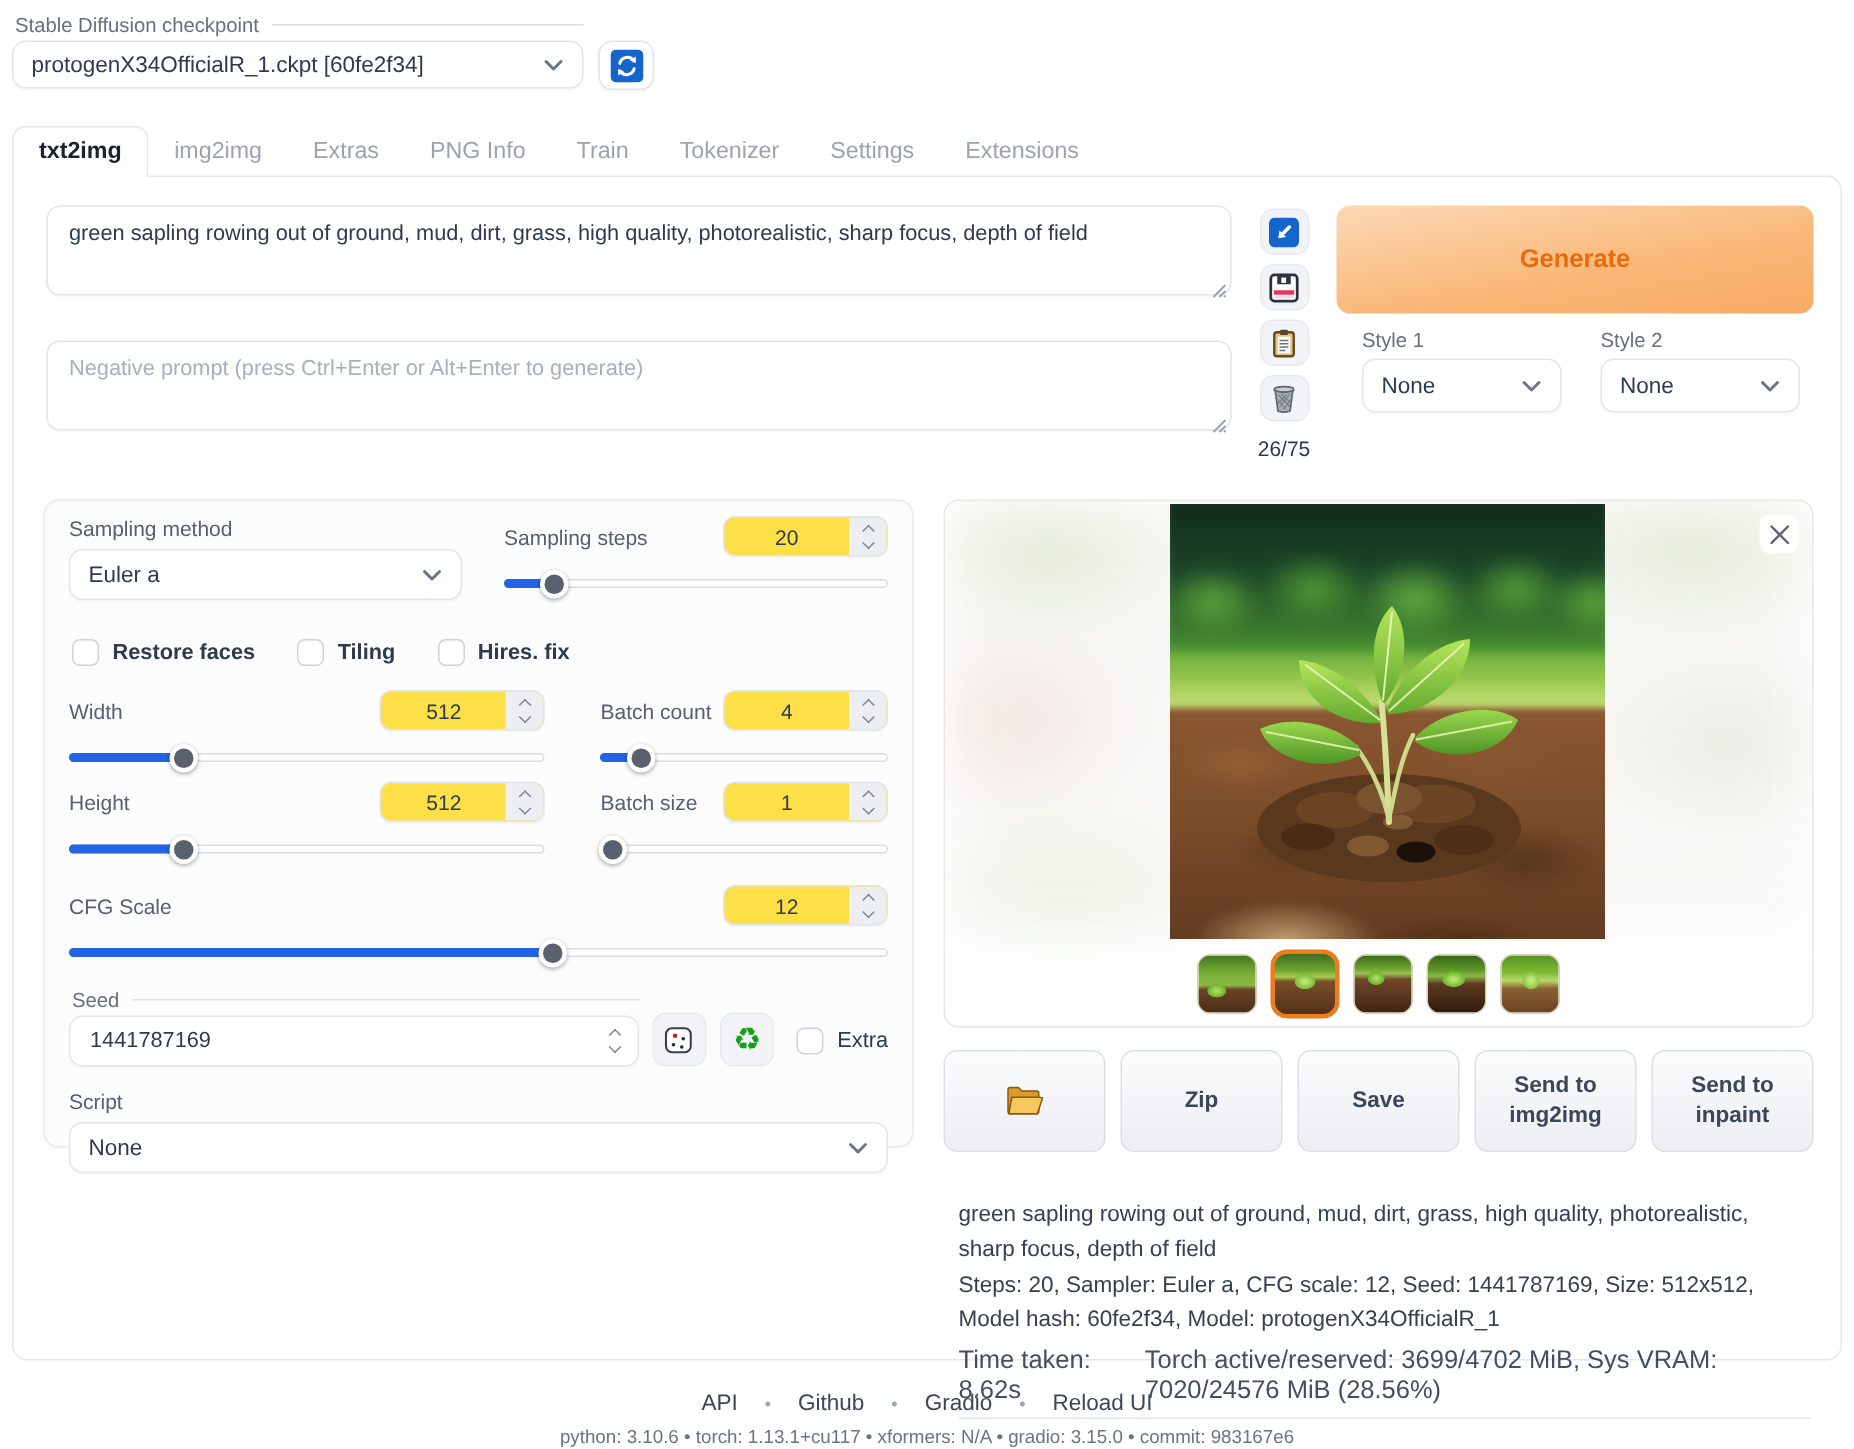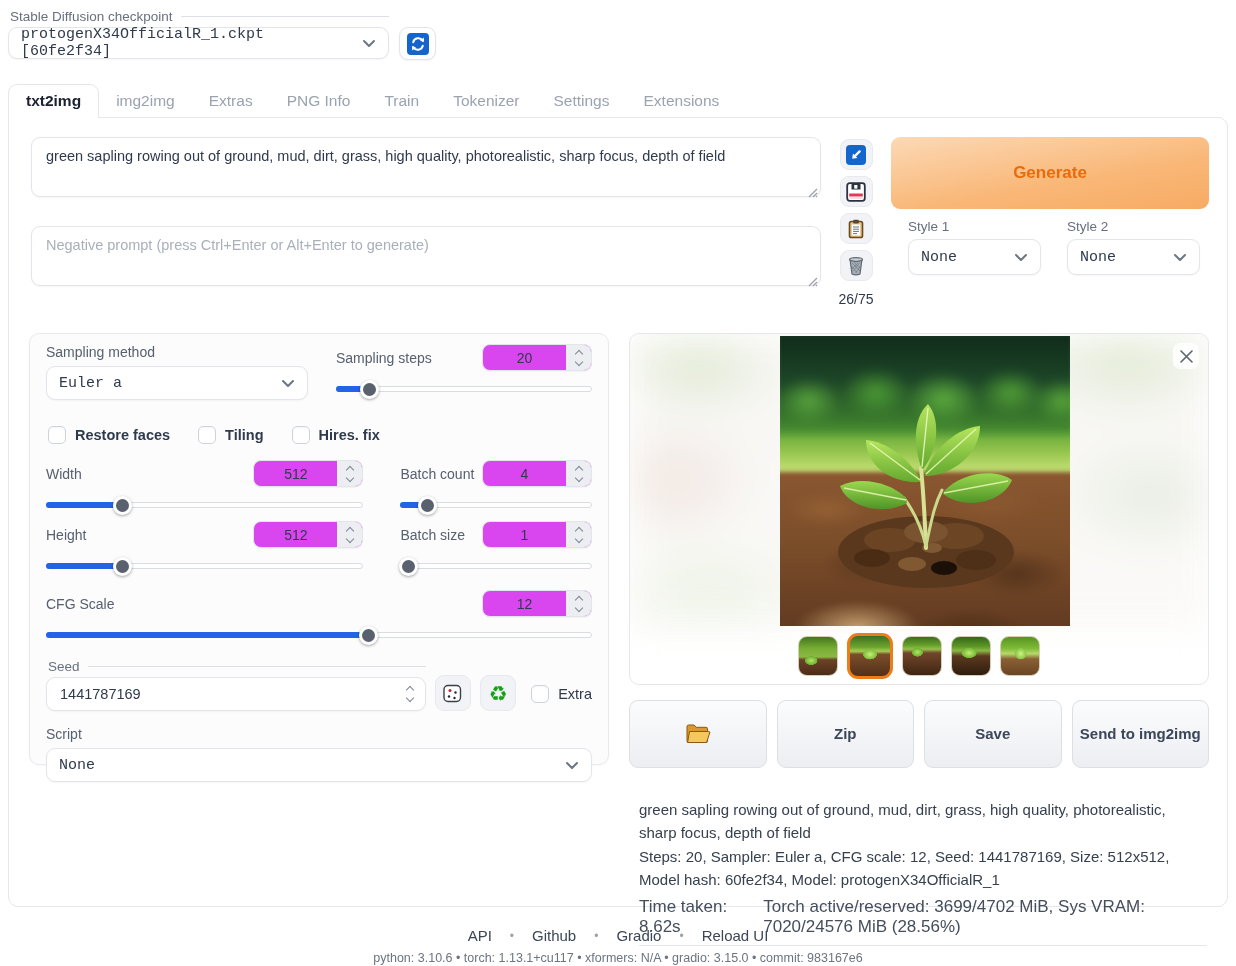--- a/index.html
+++ b/index.html
@@ -6,21 +6,21 @@
   html,body { width:1236px; background:#fff; font-family:"Liberation Sans", sans-serif; color:#2f3a4c; }
   body { height:966px; overflow:hidden; }
   .page { position:relative; width:1236px; height:966px; }
 
   
   .ckpt-row { display:flex; align-items:flex-start; padding:8px 0 0 8px; gap:10px; }
   .legend { display:flex; align-items:center; font-size:13.5px; color:#66707e; height:16px; margin:0 0 3px 2px; }
   .legend i { flex:1; border-top:1px solid #dcdfe4; margin-left:8px; }
   .select { display:flex; align-items:center; justify-content:space-between; background:#fff;
             border:1px solid #e2e5e9; border-radius:9px; padding:0 12px; height:32px;
-            font-size:15px; color:#2f3a4c; box-shadow:0 1px 2px rgba(0,0,0,.04); cursor:pointer;font-family:Liberation Mono, monospace; }
+            font-size:15px; color:#2f3a4c; box-shadow:0 1px 2px rgba(0,0,0,.04); cursor:pointer; }
   .select .chev-svg { flex:0 0 auto; margin-left:8px; }
   .ckpt-col { width:381px; }
   .refresh-btn { margin-top:19px; width:37px; height:33px; border:1px solid #e2e5e9; border-radius:9px;
                  background:#fff; display:flex; align-items:center; justify-content:center; cursor:pointer;
                  box-shadow:0 1px 2px rgba(0,0,0,.05); }
 
   
   .tabs { display:flex; align-items:flex-end; margin:24px 8px 0 8px; }
   .tab { padding:7px 17px 8px 17px; font-size:15.5px; color:#9aa3b0; cursor:pointer; }
   .tab.active { color:#1a2230; font-weight:700; background:#fff; border:1px solid #e5e7eb; border-bottom:none;
@@ -59,21 +59,21 @@
 
   
   .settings { width:580px; height:432px; background:#fcfcfd; border:1px solid #e8eaee; border-radius:10px;
               padding:10px 16px 0 16px; box-shadow:0 1px 2px rgba(0,0,0,.03); }
   .flabel { font-size:14px; color:#56606e; margin-bottom:6px; }
   .srowA { display:flex; gap:28px; }
   .samp-method { width:262px; }
   .samp-method .select { height:34px; }
   .samp-steps { flex:1; }
   .lab-num { display:flex; align-items:center; justify-content:space-between; }
-  .numbox { display:flex; width:110px; height:27px; border:1px solid #e2e5e9; border-radius:8px; background:#d946ef;
+  .numbox { display:flex; width:110px; height:27px; border:1px solid #e2e5e9; border-radius:8px; background:#fde047;
             overflow:hidden; box-shadow:0 1px 1px rgba(0,0,0,.04); }
   .numbox input { flex:1; min-width:0; border:none; outline:none; text-align:center; font-size:14px; color:#2f3a4c;
                   font-family:"Liberation Sans",sans-serif; background:transparent; }
   .spin { width:25px; background:#eceef2; display:flex; flex-direction:column; align-items:center; justify-content:center;
           gap:2px; cursor:pointer; }
   .spin.bare { background:transparent; }
   .chev { width:6px; height:6px; border-left:1.6px solid #7c8694; border-top:1.6px solid #7c8694; }
   .chev.up { transform:rotate(45deg); }
   .chev.dn { transform:rotate(225deg); }
 
@@ -552,20 +552,21 @@
         <div class="out-buttons">
           <button class="out-btn">
             <svg width="26" height="22" viewBox="0 0 26 22">
               <path d="M2 3.5 a1.5 1.5 0 0 1 1.5 -1.5 H9 l2.2 2.3 H21 a1.5 1.5 0 0 1 1.5 1.5 V18 a1.5 1.5 0 0 1 -1.5 1.5 H3.5 A1.5 1.5 0 0 1 2 18 Z" fill="#d9992e" stroke="#8a5a10"></path>
               <path d="M4.5 8.5 H22.8 L25 9 L21.6 19.5 H2.6 Z" fill="#f7c75f" stroke="#8a5a10"></path>
             </svg>
           </button>
           <button class="out-btn">Zip</button>
           <button class="out-btn">Save</button>
           <button class="out-btn">Send to img2img</button>
+          <button class="out-btn">Send to inpaint</button>
         </div>
 
         <div class="gen-info">
           <div class="gi-text">green sapling rowing out of ground, mud, dirt, grass, high quality, photorealistic, sharp focus, depth of field</div>
           <div class="gi-text">Steps: 20, Sampler: Euler a, CFG scale: 12, Seed: 1441787169, Size: 512x512, Model hash: 60fe2f34, Model: protogenX34OfficialR_1</div>
           <div class="gi-sub">
             <span>Time taken: 8.62s</span>
             <span>Torch active/reserved: 3699/4702 MiB, Sys VRAM: 7020/24576 MiB (28.56%)</span>
           </div>
         </div>

